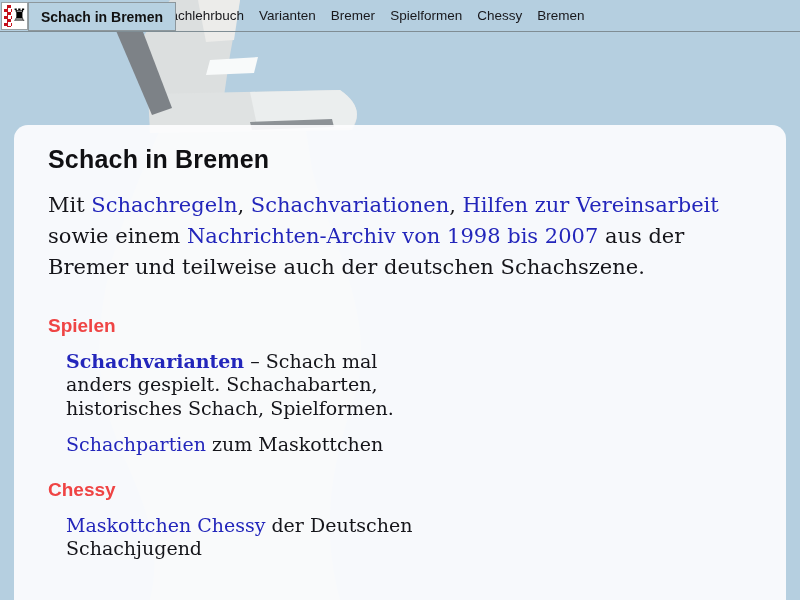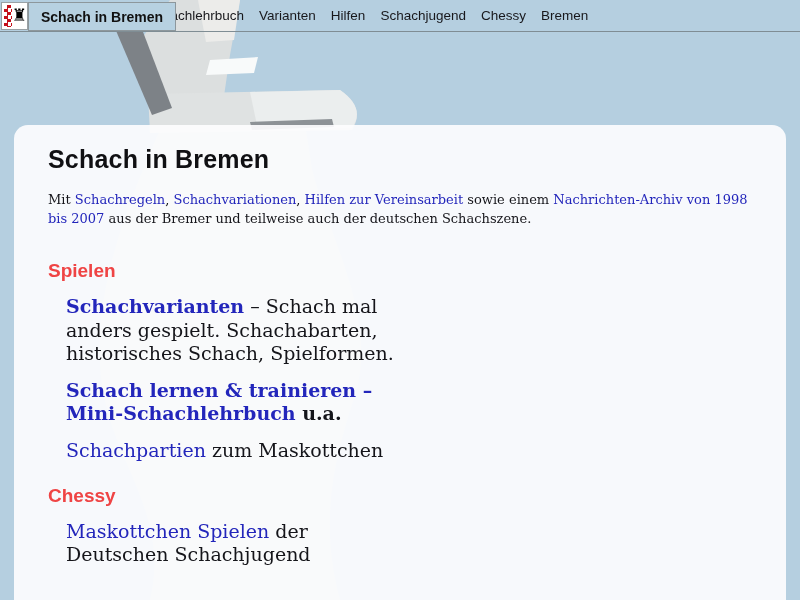--- a/index.html
+++ b/index.html
@@ -30,21 +30,21 @@
   .nav-links a{color:#18181c;text-decoration:none;cursor:pointer;}
 
   
   .breadcrumb{position:absolute;left:24px;top:94px;z-index:2;font-size:15px;color:#33383b;}
   .breadcrumb strong{color:#0c0c0e;font-size:15.5px;margin-left:4px;}
 
   
   main{position:absolute;left:14px;right:14px;top:125px;bottom:-20px;z-index:1;
       background:rgba(253,253,254,0.92);border-radius:14px;padding:20px 34px;}
   h1{margin:0 0 16px 0;font-size:25px;color:#101013;letter-spacing:0.2px;}
-  .intro{margin:0 0 32px 0;max-width:724px;font-family:"DejaVu Serif",serif;font-size:13px;
+  .intro{margin:0 0 32px 0;max-width:724px;font-family:"DejaVu Serif",serif;font-size:21px;
       line-height:1.47;color:var(--text);}
   h2{margin:22px 0 13px 0;font-size:19px;color:#ef4444;}
   ul{list-style:none;margin:9px 0 0 18px;padding:0;width:348px;}
   li{font-family:"DejaVu Serif",serif;font-size:19px;line-height:1.24;color:var(--text);margin:0 0 13px 0;}
 
   
   a.seg-link,a.seg-link-bold{color:var(--link);text-decoration:none;cursor:pointer;}
   a.seg-link-bold{font-weight:bold;}
   span.seg-text-bold{font-weight:bold;}
 </style>
@@ -67,39 +67,38 @@
 
   <nav>
     <div class="favicon-tab">
       <div class="flag-checker"></div>
       <span class="rook-glyph">♜</span>
     </div>
     <div class="active-tab">Schach in Bremen</div>
     <div class="nav-links">
       <a>Mini-Schachlehrbuch</a>
       <a>Varianten</a>
-      <a>Hilfen</a>
-      <a>Schachjugend</a>
+      <a>Bremer</a>
+      <a>Spielformen</a>
       <a>Chessy</a>
       <a>Bremen</a>
     </div>
   </nav>
 
 
   <main>
     <h1>Schach in Bremen</h1>
 
     <p class="intro"><span class="seg-text">Mit </span><a class="seg-link" href="#">Schachregeln</a><span class="seg-text">, </span><a class="seg-link" href="#">Schachvariationen</a><span class="seg-text">, </span><a class="seg-link" href="#">Hilfen zur Vereinsarbeit</a><span class="seg-text"> sowie einem </span><a class="seg-link" href="#">Nachrichten-Archiv von 1998 bis 2007</a><span class="seg-text"> aus der Bremer und teilweise auch der deutschen Schachszene.</span></p>
 
     <h2>Spielen</h2>
     <ul>
       <li><a class="seg-link-bold" href="#">Schachvarianten</a><span class="seg-text"> – Schach mal anders gespielt. Schachabarten, historisches Schach, Spielformen.</span></li>
-      <li><a class="seg-link-bold" href="#">Schach lernen &amp; trainieren – Mini-Schachlehrbuch</a><span class="seg-text-bold"> u.a.</span></li>
       <li><a class="seg-link" href="#">Schachpartien</a><span class="seg-text"> zum Maskottchen</span></li>
     </ul>
 
     <h2>Chessy</h2>
     <ul>
-      <li><a class="seg-link" href="#">Maskottchen Spielen</a><span class="seg-text"> der Deutschen Schachjugend</span></li>
+      <li><a class="seg-link" href="#">Maskottchen Chessy</a><span class="seg-text"> der Deutschen Schachjugend</span></li>
     </ul>
   </main>
 
 </div>
 
 </body></html>

